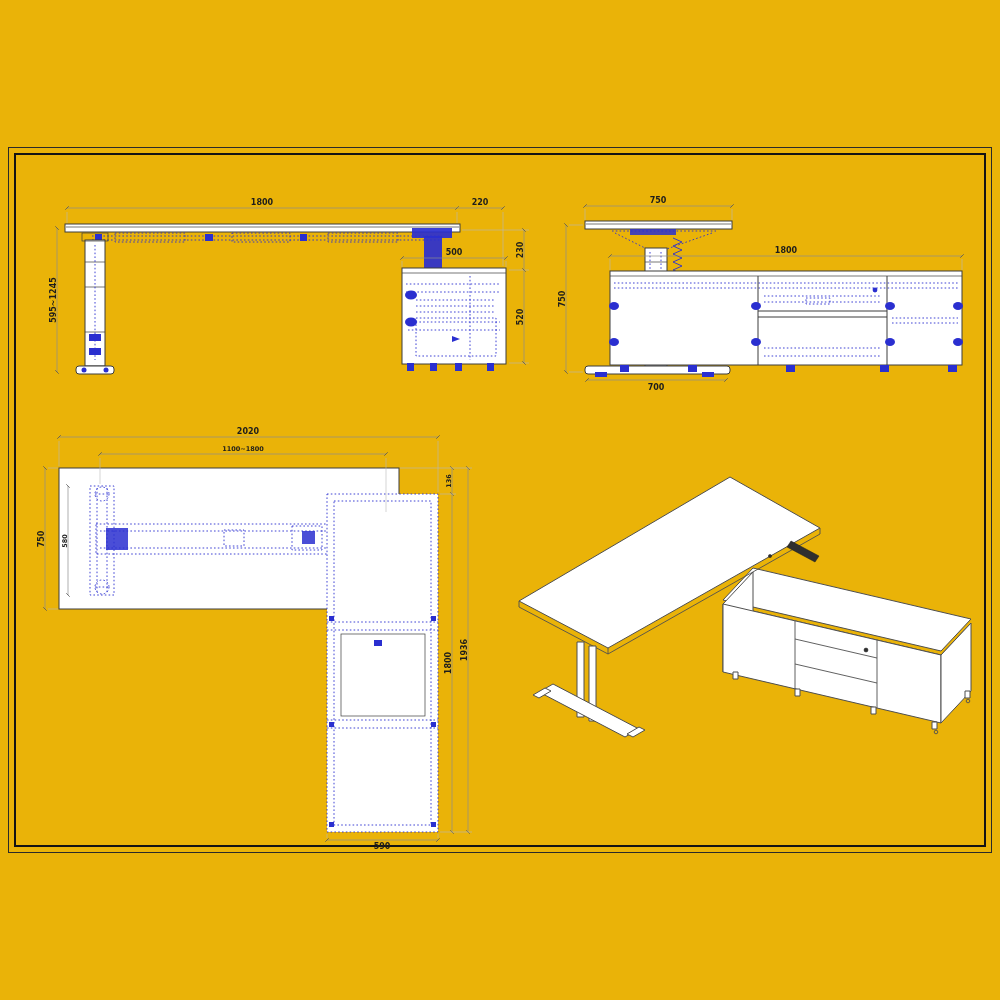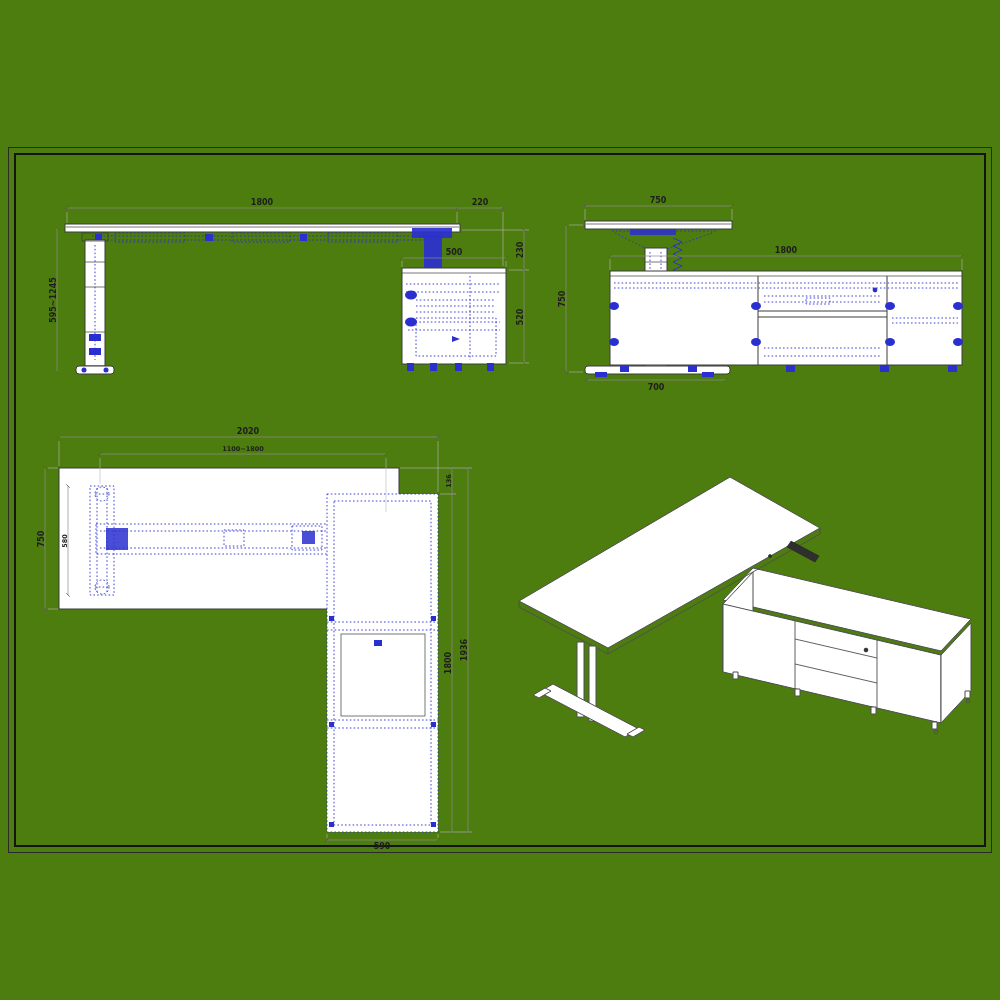--- a/index.html
+++ b/index.html
@@ -1,16 +1,16 @@
 <!DOCTYPE html>
 <html><head>
 <meta charset="utf-8">
 <style>
   html,body{margin:0;padding:0;background:#fff;}
-  .page{position:relative;width:1000px;height:1000px;background:#4d7c0f;overflow:hidden;
+  .page{position:relative;width:1000px;height:1000px;background:#eab308;overflow:hidden;
         font-family:"DejaVu Sans",sans-serif;}
   .frame-outer{position:absolute;left:8px;top:147px;width:982px;height:704px;
         border:1px solid #2a2a2a;}
   .frame-inner{position:absolute;left:14px;top:153px;width:968px;height:690px;
         border:2px solid #141414;}
   svg.sheet{position:absolute;left:0;top:0;width:1000px;height:1000px;}
 
   .ln  {stroke:#3c3c3c;fill:none;stroke-width:1;}
   .lnf {stroke:#3c3c3c;fill:#ffffff;stroke-width:1;}
   .lnt {stroke:#3c3c3c;fill:none;stroke-width:.7;}

